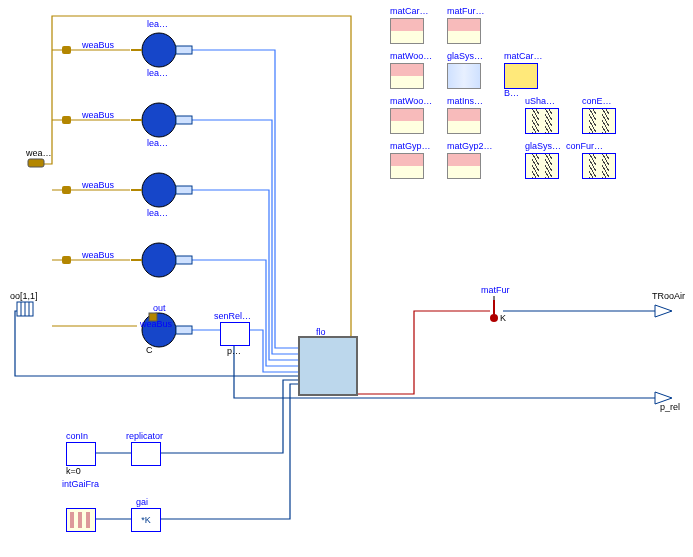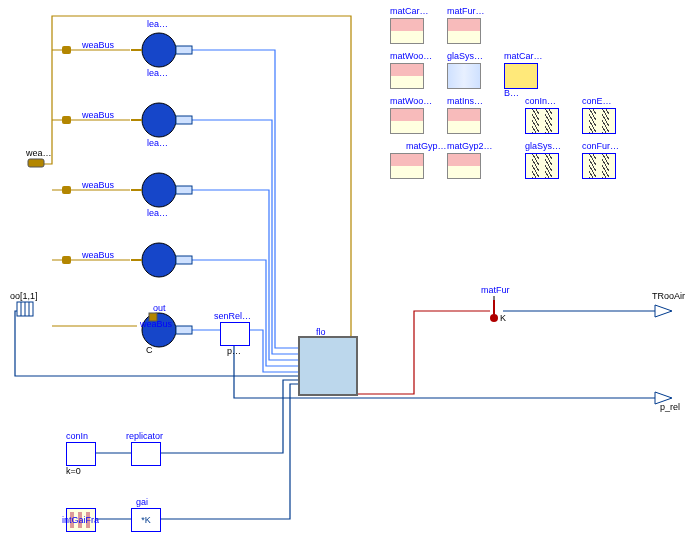--- a/index.html
+++ b/index.html
@@ -122,21 +122,21 @@
 <div class="box" style="left:66px;top:442px;width:28px;height:22px"></div>
 <span class="lbl" style="left:66px;top:431px">conIn</span>
 <span class="lblk" style="left:66px;top:466px">k=0</span>
 
 <div class="box" style="left:131px;top:442px;width:28px;height:22px"></div>
 <span class="lbl" style="left:126px;top:431px">replicator</span>
 
 <div class="box" style="left:66px;top:508px;width:28px;height:22px;background:#ffffe0">
   <div style="position:absolute;left:3px;top:3px;width:22px;height:16px;background:repeating-linear-gradient(90deg,#d99 0,#d99 4px,#ffffe0 4px,#ffffe0 8px)"></div>
 </div>
-<span class="lbl" style="left:62px;top:515px">intGaiFra</span>
+<span class="lbl" style="left:62px;top:479px">intGaiFra</span>
 
 <div class="box" style="left:131px;top:508px;width:28px;height:22px;text-align:center;line-height:22px;color:#003b8e"><span>*K</span></div>
 <span class="lbl" style="left:136px;top:497px">gai</span>
 
 <span class="lbl" style="left:147px;top:19px">lea…</span>
 <span class="lbl" style="left:147px;top:68px">lea…</span>
 <span class="lbl" style="left:147px;top:138px">lea…</span>
 <span class="lbl" style="left:147px;top:208px">lea…</span>
 <span class="lbl" style="left:153px;top:303px">out</span>
 
@@ -198,43 +198,43 @@
     <div class="cell" style="left:0;top:0;background:#f8bbbb"></div>
     <div class="cell" style="left:50%;top:0;background:#f8bbbb"></div>
     <div class="cell" style="left:0;top:50%;background:#ffffe0"></div>
     <div class="cell" style="left:50%;top:50%;background:#ffffe0"></div>
   </div>
 <span class="lbl" style="left:447px;top:96px">matIns…</span>
 <div class="con-icon" style="left:525px;top:108px">
     <div class="stripe" style="left:6px;width:7px"></div>
     <div class="stripe" style="right:6px;width:7px"></div>
   </div>
-<span class="lbl" style="left:525px;top:96px">conIn…</span>
+<span class="lbl" style="left:525px;top:96px">uSha…</span>
 <div class="con-icon" style="left:582px;top:108px">
     <div class="stripe" style="left:6px;width:7px"></div>
     <div class="stripe" style="right:6px;width:7px"></div>
   </div>
 <span class="lbl" style="left:582px;top:96px">conE…</span>
 
 <div class="mat-icon" style="left:390px;top:153px">
     <div class="cell" style="left:0;top:0;background:#f8bbbb"></div>
     <div class="cell" style="left:50%;top:0;background:#f8bbbb"></div>
     <div class="cell" style="left:0;top:50%;background:#ffffe0"></div>
     <div class="cell" style="left:50%;top:50%;background:#ffffe0"></div>
   </div>
-<span class="lbl" style="left:406px;top:141px">matGyp…</span>
+<span class="lbl" style="left:390px;top:141px">matGyp…</span>
 <div class="mat-icon" style="left:447px;top:153px">
     <div class="cell" style="left:0;top:0;background:#f8bbbb"></div>
     <div class="cell" style="left:50%;top:0;background:#f8bbbb"></div>
     <div class="cell" style="left:0;top:50%;background:#ffffe0"></div>
     <div class="cell" style="left:50%;top:50%;background:#ffffe0"></div>
   </div>
 <span class="lbl" style="left:447px;top:141px">matGyp2…</span>
 <div class="con-icon" style="left:525px;top:153px">
     <div class="stripe" style="left:6px;width:7px"></div>
     <div class="stripe" style="right:6px;width:7px"></div>
   </div>
 <span class="lbl" style="left:525px;top:141px">glaSys…</span>
 <div class="con-icon" style="left:582px;top:153px">
     <div class="stripe" style="left:6px;width:7px"></div>
     <div class="stripe" style="right:6px;width:7px"></div>
   </div>
-<span class="lbl" style="left:582px;top:141px">conFur…</span>
+<span class="lbl" style="left:566px;top:141px">conFur…</span>
 
 </body></html>

